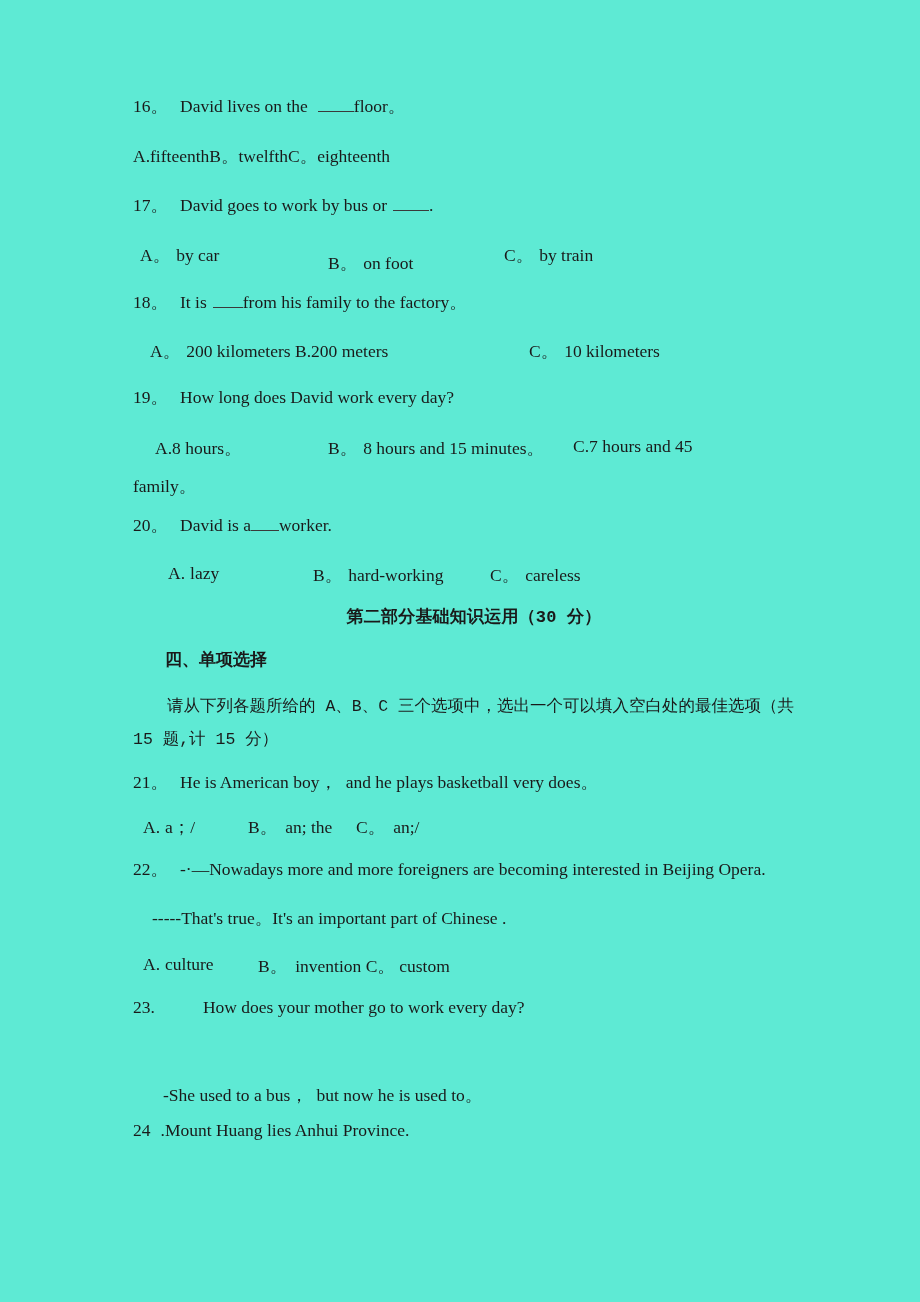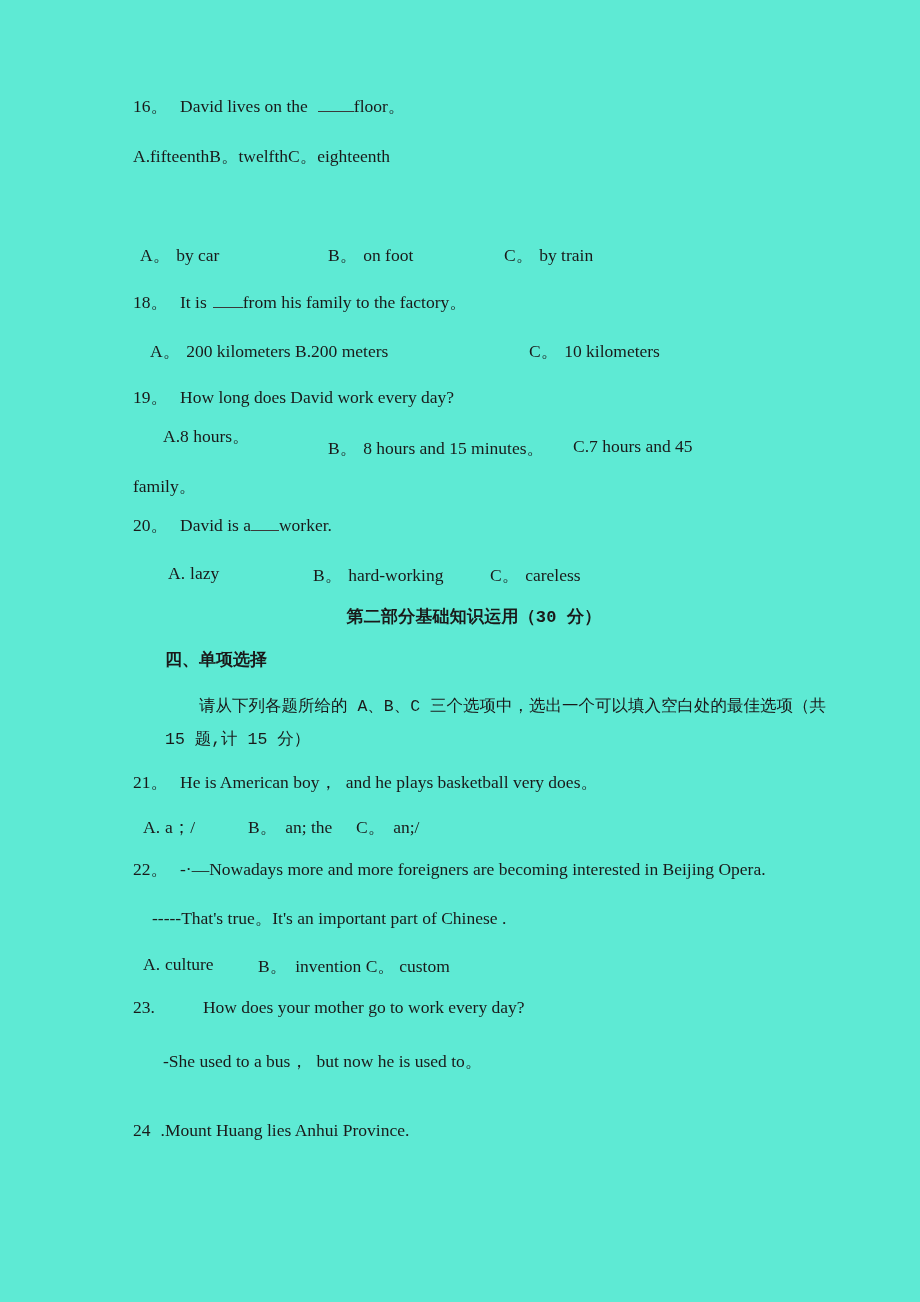--- a/index.html
+++ b/index.html
@@ -70,60 +70,61 @@
 </style>
 </head>
 <body>
 
 <div class="page">
 
   <div class="line q-line" style="left:133px; top:95px;"><span>16。</span><span style="display:inline-block;width:12px"></span><span>David lives on the</span><span style="display:inline-block;width:10px"></span><span class="blank b-36"></span><span>floor。</span></div>
 
   <div class="line opt-line" style="left:133px; top:145px;"><span>A.fifteenthB。twelfthC。eighteenth</span></div>
 
+  <div class="line q-line" style="left:133px; top:194px;"><span>17。</span><span style="display:inline-block;width:12px"></span><span>David goes to work by bus or</span><span style="display:inline-block;width:6px"></span><span class="blank b-36"></span><span>.</span></div>
 
   <div class="opt-col" style="left:140px; top:243px;"><span>A。</span><span style="display:inline-block;width:6px"></span><span>by car</span></div>
-  <div class="opt-col" style="left:328px; top:243px;"><span>B。</span><span style="display:inline-block;width:6px"></span><span>on foot</span></div>
+  <div class="opt-col" style="left:328px; top:251px;"><span>B。</span><span style="display:inline-block;width:6px"></span><span>on foot</span></div>
   <div class="opt-col" style="left:504px; top:243px;"><span>C。</span><span style="display:inline-block;width:6px"></span><span>by train</span></div>
 
   <div class="line q-line" style="left:133px; top:291px;"><span>18。</span><span style="display:inline-block;width:12px"></span><span>It is</span><span style="display:inline-block;width:6px"></span><span class="blank b-30"></span><span>from his family to the factory。</span></div>
 
   <div class="opt-col" style="left:150px; top:339px;"><span>A。</span><span style="display:inline-block;width:6px"></span><span>200 kilometers B.200 meters</span></div>
   <div class="opt-col" style="left:529px; top:339px;"><span>C。</span><span style="display:inline-block;width:6px"></span><span>10 kilometers</span></div>
 
   <div class="line q-line" style="left:133px; top:386px;"><span>19。</span><span style="display:inline-block;width:12px"></span><span>How long does David work every day?</span></div>
 
-  <div class="opt-col" style="left:155px; top:424px;margin-left:8px;"><span>A.</span><span>8 hours。</span></div>
+  <div class="opt-col" style="left:155px; top:436px;"><span>A.</span><span>8 hours。</span></div>
   <div class="opt-col" style="left:328px; top:436px;"><span>B。</span><span style="display:inline-block;width:6px"></span><span>8 hours and 15 minutes。</span></div>
   <div class="opt-col" style="left:573px; top:436px;"><span>C.</span><span>7 hours and 45</span></div>
   <div class="opt-col" style="left:133px; top:474px;">family。</div>
 
   <div class="line q-line" style="left:133px; top:514px;"><span>20。</span><span style="display:inline-block;width:12px"></span><span>David is a</span><span class="blank b-28"></span><span>worker.</span></div>
 
   <div class="opt-col" style="left:168px; top:563px;"><span>A.</span><span style="display:inline-block;width:5px"></span><span>lazy</span></div>
   <div class="opt-col" style="left:313px; top:563px;"><span>B。</span><span style="display:inline-block;width:6px"></span><span>hard-working</span></div>
   <div class="opt-col" style="left:490px; top:563px;"><span>C。</span><span style="display:inline-block;width:6px"></span><span>careless</span></div>
 
   <div class="section-title cn" style="top:605px;">第二部分基础知识运用（30 分）</div>
 
   <div class="sub-title cn" style="left:133px; top:648px;">四、单项选择</div>
 
-  <div class="para cn" style="left:133px; top:690px;margin-left:32px;"><span class="indent"></span><span>请从下列各题所给的 A、B、C 三个选项中，选出一个可以填入空白处的最佳选项（共</span><br><span>15 题,计 15 分）</span></div>
+  <div class="para cn" style="left:133px; top:690px;"><span class="indent"></span><span>请从下列各题所给的 A、B、C 三个选项中，选出一个可以填入空白处的最佳选项（共</span><br><span>15 题,计 15 分）</span></div>
 
   <div class="line q-line" style="left:133px; top:771px;"><span>21。</span><span style="display:inline-block;width:12px"></span><span>He is American boy，  and he plays basketball very does。</span></div>
 
   <div class="opt-col" style="left:143px; top:815px;"><span>A.</span><span style="display:inline-block;width:5px"></span><span>a；/</span></div>
   <div class="opt-col" style="left:248px; top:815px;"><span>B。</span><span style="display:inline-block;width:8px"></span><span>an; the</span></div>
   <div class="opt-col" style="left:356px; top:815px;"><span>C。</span><span style="display:inline-block;width:8px"></span><span>an;/</span></div>
 
   <div class="line q-line" style="left:133px; top:858px;"><span>22。</span><span style="display:inline-block;width:12px"></span><span>-·—Nowadays more and more foreigners are becoming interested in Beijing Opera.</span></div>
   <div class="line q-line" style="left:152px; top:907px;">-----That's true。It's an important part of Chinese .</div>
 
   <div class="opt-col" style="left:143px; top:954px;"><span>A.</span><span style="display:inline-block;width:5px"></span><span>culture</span></div>
   <div class="opt-col" style="left:258px; top:954px;"><span>B。</span><span style="display:inline-block;width:8px"></span><span>invention C。 custom</span></div>
 
   <div class="line q-line" style="left:133px; top:996px;"><span>23.</span><span style="display:inline-block;width:48px"></span><span>How does your mother go to work every day?</span></div>
-  <div class="line q-line" style="left:163px; top:1050px;">-She used to a bus，  but now he is used to。</div>
+  <div class="line q-line" style="left:163px; top:1084px;">-She used to a bus，  but now he is used to。</div>
 
 
   <div class="line q-line" style="left:133px; top:1119px;text-align:right;"><span>24</span><span style="display:inline-block;width:10px"></span><span>.Mount Huang lies Anhui Province.</span></div>
 
 </div>
 
 </body></html>

